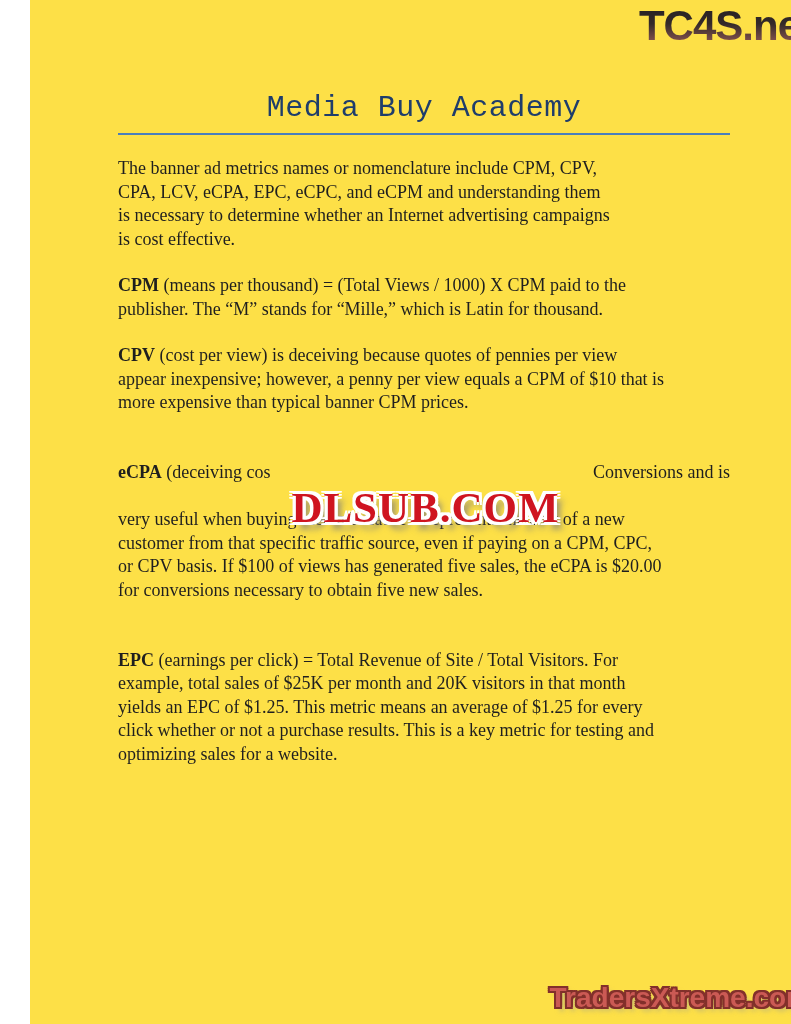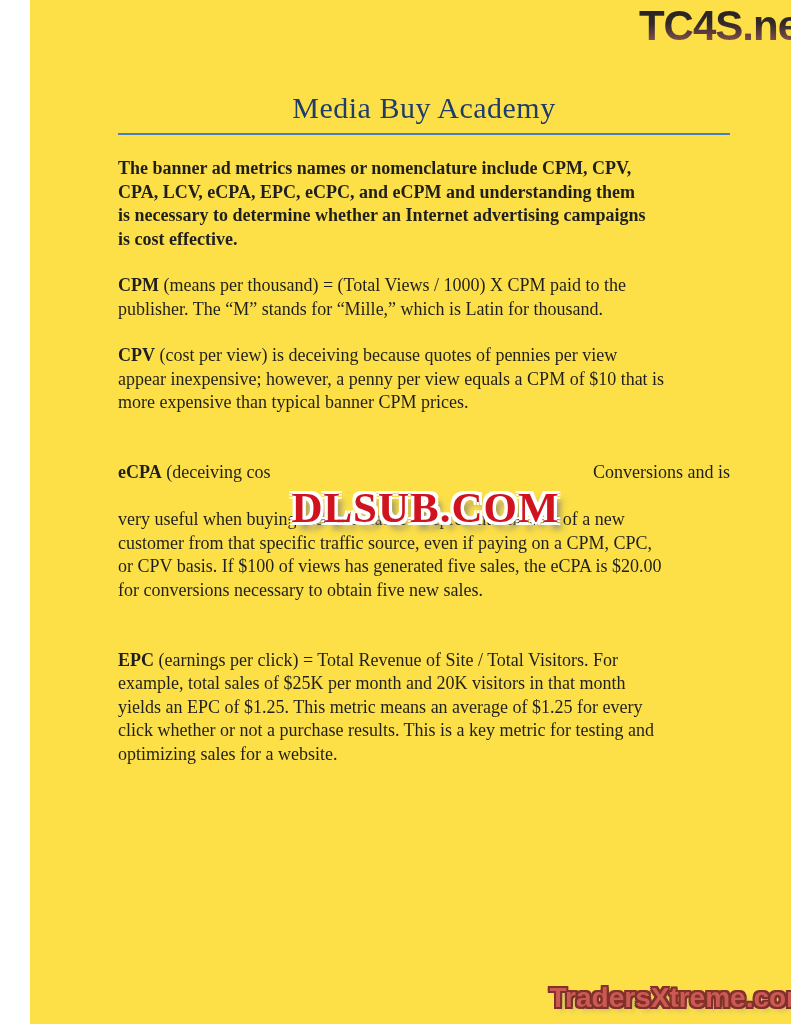--- a/index.html
+++ b/index.html
@@ -15,28 +15,28 @@
     position:absolute;top:2px;right:8px;
     font-family:"Liberation Sans", sans-serif;
     font-weight:bold;font-size:42px;letter-spacing:-1px;
     background:linear-gradient(180deg,#242020 0%,#332929 45%,#7d4f4a 80%,#96685e 100%);
     -webkit-background-clip:text;background-clip:text;color:transparent;
     white-space:nowrap;
   }
   .content{padding:88px 91px 0 88px;}
   .title{
     margin:0;font-size:30px;font-weight:normal;
-    color:#1f3d6b;text-align:center;line-height:40px;letter-spacing:0.5px;
+    color:#1f3d6b;text-align:center;line-height:40px;letter-spacing:0.5px;font-family:Liberation Mono, monospace;
   }
   .rule{border-bottom:2px solid #4a7ebc;margin-top:5px;margin-bottom:22px;}
   .para{
     font-size:18px;line-height:23.5px;color:#1f1f1f;
     margin:0 0 23px 0;white-space:pre-line;
   }
-  .intro{font-weight:bold;}
+  .intro{font-weight:normal;}
   .term{font-weight:bold;text-align:center;}
   .split{display:flex;justify-content:space-between;white-space:pre;}
   .para-rest{white-space:pre-line;}
   .wm-center{
     position:absolute;top:483px;left:50%;transform:translateX(-50%);
     font-family:"Liberation Serif", serif;font-weight:bold;
     font-size:43px;letter-spacing:1px;color:#cf1420;white-space:nowrap;
     text-shadow:
       -3px -3px 0 #fff, 3px -3px 0 #fff, -3px 3px 0 #fff, 3px 3px 0 #fff,
       -3px 0 0 #fff, 3px 0 0 #fff, 0 -3px 0 #fff, 0 3px 0 #fff,

